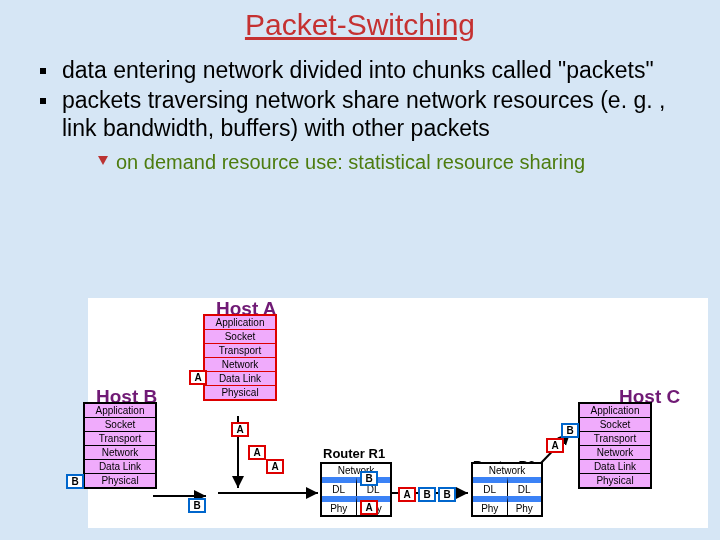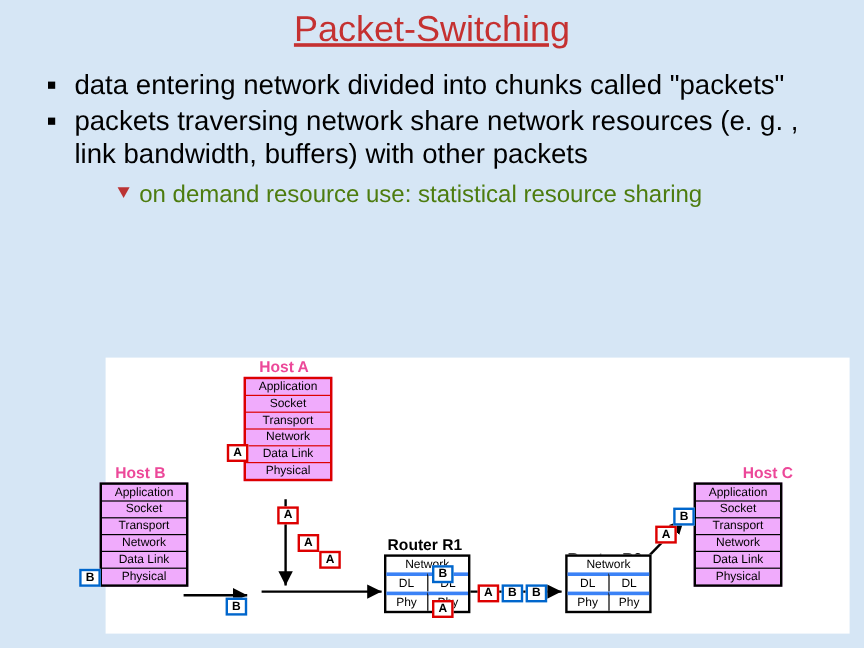--- a/index.html
+++ b/index.html
@@ -79,22 +79,22 @@
     left: 88px;
     top: 298px;
     width: 620px;
     height: 230px;
     background: #fff;
   }
 
   .host-label {
     position: absolute;
     font-weight: bold;
-    font-size: 13px;
-    color: #ec4899;
+    font-size: 19px;
+    color: #701a75;
   }
   .stack {
     position: absolute;
     border: 2px solid #000;
     background: #f0abfc;
     font-size: 10px;
   }
   .stack .row {
     border-top: 1px solid #000;
     text-align: center;
@@ -116,21 +116,21 @@
     position: absolute;
     border: 2px solid #000;
     background: #fff;
     font-size: 10px;
   }
   .router .rrow {
     display: flex;
   }
   .router .rrow > div {
     flex: 1;
-    border-top: 3px solid #3b82f6;
+    border-top: 6px solid #3b82f6;
     border-left: 1px solid #000;
     text-align: center;
     padding: 1px 2px;
   }
   .router .rrow:first-child > div { border-top: none; }
   .router .rrow > div:first-child { border-left: none; }
 
   .pkt {
     position: absolute;
     border: 2px solid;

